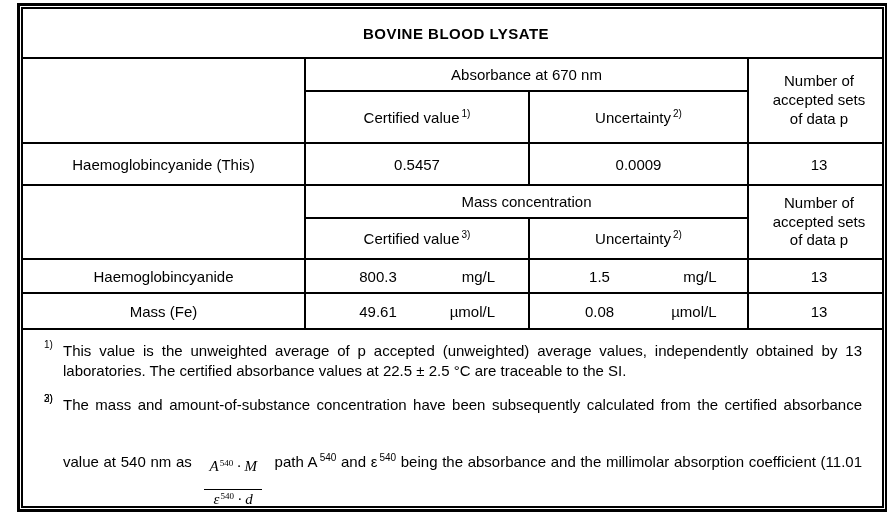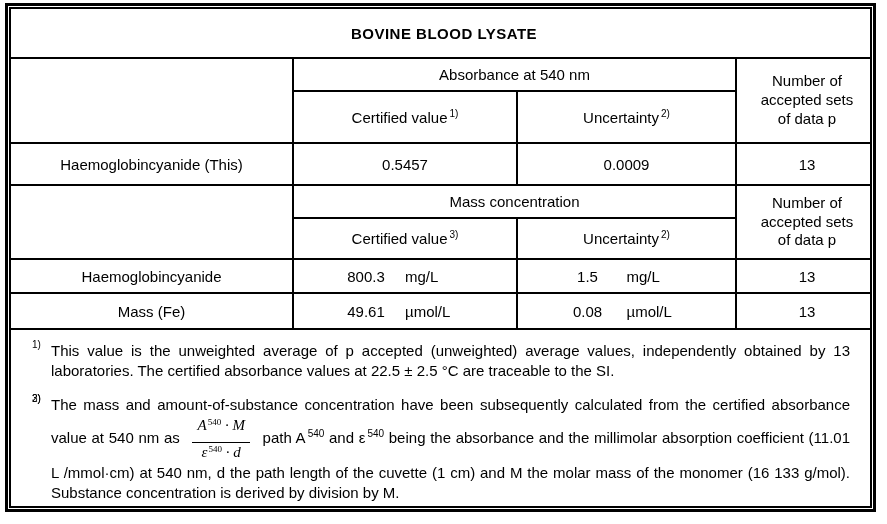--- a/index.html
+++ b/index.html
@@ -4,21 +4,21 @@
 <style>
   html, body {
     margin: 0; padding: 0;
     width: 887px; height: 524px;
     background: #ffffff;
     font-family: "Liberation Sans", sans-serif;
     color: #000;
   }
   .frame-outer {
     position: absolute;
-    left: 5px; top: 3px;
+    left: 17px; top: 3px;
     width: 871px; height: 509px;
     border: 3px solid #000;
     padding: 1px;
     box-sizing: border-box;
     background: #fff;
   }
   .frame-inner {
     border: 2px solid #000;
     width: 100%; height: 100%;
     box-sizing: border-box;
@@ -45,21 +45,21 @@
   }
   .sup {
     font-size: 10px;
     position: relative;
     top: -6px;
     margin-left: 2px;
   }
   .sets-line { display: block; line-height: 1.25; }
   td.nb { border-bottom-style: hidden; }
   .val-num { display: inline-block; width: 78px; text-align: center; }
-  .val-unit { display: inline-block; width: 78px; text-align: left; }
+  .val-unit { display: inline-block; width: 78px; text-align: right; }
   .footnotes {
     border-top: 2px solid #000;
     padding: 11px 20px 0 21px;
     font-size: 15px;
   }
   .fn {
     position: relative;
     padding-left: 19px;
     text-align: justify;
     line-height: 1.33;
@@ -73,21 +73,21 @@
   .frac {
     display: inline-block;
     vertical-align: middle;
     text-align: center;
     font-family: "Liberation Serif", serif;
     font-style: italic;
     font-size: 15px;
     margin: 2px 8px;
     line-height: 1.15;
   }
-  .frac-num { display: block; border-bottom: 1.5px solid #000; padding: 0 5px 8px 5px; }
+  .frac-num { display: block; border-bottom: 1.5px solid #000; padding: 0 5px 14px 5px; margin-top: 41px; }
   .frac-den { display: block; padding: 1px 5px 0 5px; }
   .frac .sup { font-size: 9px; top: -5px; margin-left: 1px; font-style: normal; }
 </style>
 </head>
 <body>
 
 <div class="frame-outer">
  <div class="frame-inner">
 
   <table class="main">
@@ -98,21 +98,21 @@
           <col style="width:141px">
     </colgroup>
 
     <tbody>
           <tr style="height:49px">
       <td colspan="4" class="title-cell">BOVINE BLOOD LYSATE</td>
     </tr>
 
     <tr style="height:33px">
       <td rowspan="2"></td>
-      <td colspan="2">Absorbance at 540 nm</td>
+      <td colspan="2">Absorbance at 670 nm</td>
       <td rowspan="2">
         <span class="sets-line">Number of</span>
         <span class="sets-line">accepted sets</span>
         <span class="sets-line">of data p</span>
       </td>
     </tr>
     <tr style="height:52px">
       <td>
         <span>Certified value</span><span class="sup">1)</span>
       </td>

